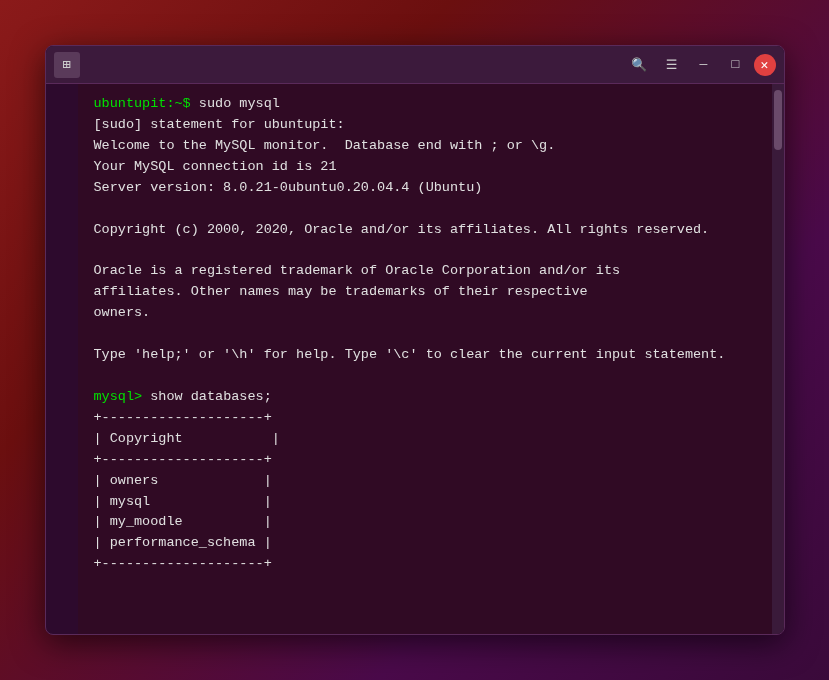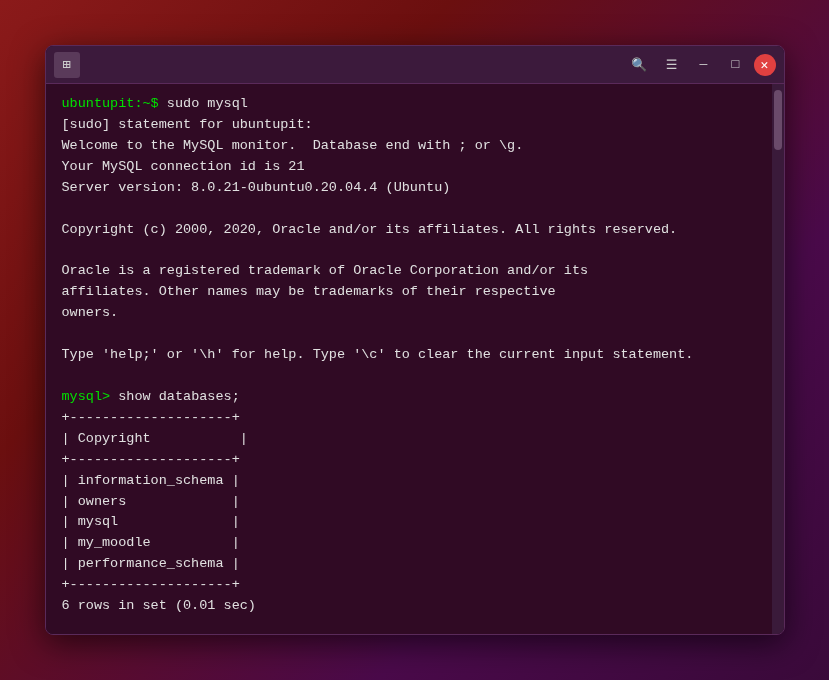--- a/index.html
+++ b/index.html
@@ -98,20 +98,21 @@
 
     .terminal-content {
       flex: 1;
       background: #300a24;
       color: #e0e0e0;
       padding: 10px 16px;
       font-size: 13.5px;
       line-height: 1.55;
       overflow-y: auto;
       font-family: 'Courier New', Courier, monospace;
+      margin-left: 32px;
     }
 
     .scrollbar {
       width: 12px;
       background: #3a1a3a;
       display: flex;
       flex-direction: column;
       align-items: center;
       padding: 2px;
     }
@@ -174,25 +175,23 @@
         <div class="line">Oracle is a registered trademark of Oracle Corporation and/or its</div>
         <div class="line">affiliates. Other names may be trademarks of their respective</div>
         <div class="line">owners.</div>
         <div class="line">&nbsp;</div>
         <div class="line">Type 'help;' or '\h' for help. Type '\c' to clear the current input statement.</div>
         <div class="line">&nbsp;</div>
         <div class="line"><span class="prompt-user">mysql&gt; </span><span class="prompt-cmd">show databases;</span></div>
         <div class="line">+--------------------+</div>
         <div class="line">| Copyright           |</div>
         <div class="line">+--------------------+</div>
-        <div class="line">| information_schema |</div>
         <div class="line">| owners             |</div>
         <div class="line">| mysql              |</div>
         <div class="line">| my_moodle          |</div>
         <div class="line">| performance_schema |</div>
         <div class="line">+--------------------+</div>
-        <div class="line">6 rows in set (0.01 sec)</div>
       </div>
     <div class="scrollbar">
       <div class="scrollbar-thumb"></div>
     </div>
   </div>
 </div>
 
 </body></html>

